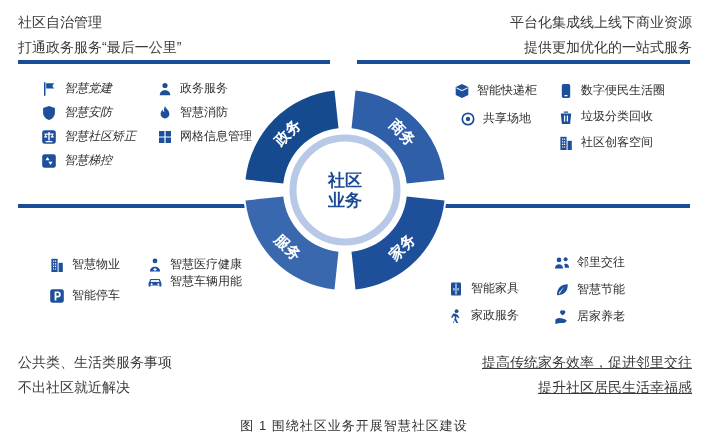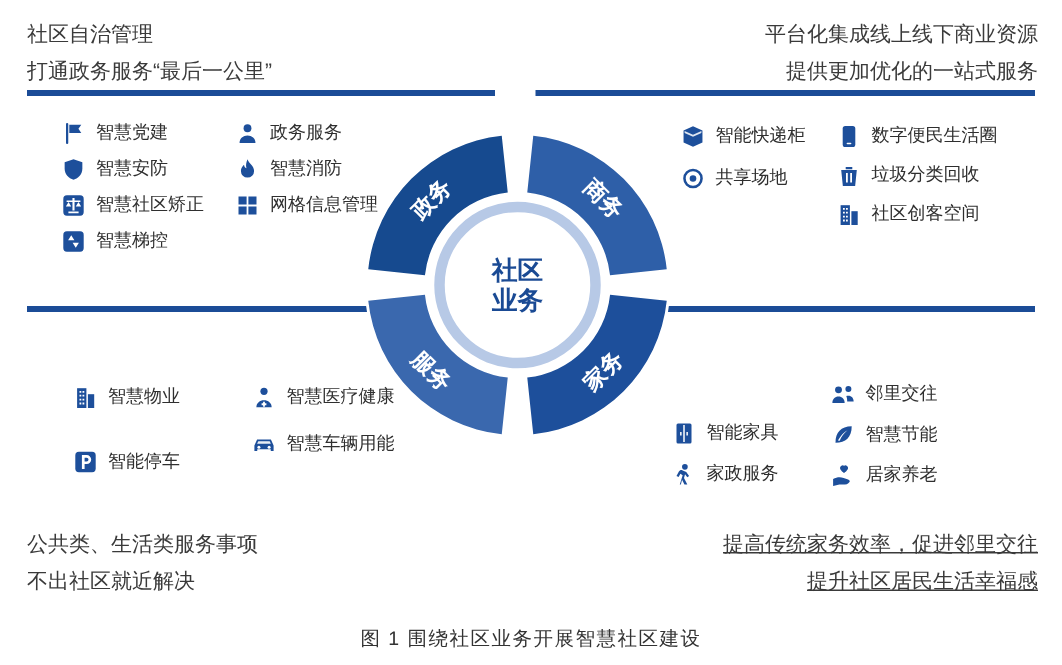--- a/index.html
+++ b/index.html
@@ -16,26 +16,26 @@
   .note.br { right:16px; top:350px; text-align:right;text-decoration:underline; }
 
   .panel { position:absolute; }
   .panel .bar { position:absolute; left:0; top:0; width:100%; height:4px; background:var(--accent,#1b4c97); }
   .panel.gov  { left:18px;  top:60px;  width:312px; height:122px; }
   .panel.biz  { left:357px; top:60px;  width:333px; height:122px; }
   .panel.svc  { left:18px;  top:204px; width:312px; height:146px; }
   .panel.home { left:357px; top:204px; width:333px; height:146px; }
 
   .col { position:absolute; display:flex; flex-direction:column; }
-  .gov  .c1 { left:22px;  top:20px; gap:7px; }
+  .gov  .c1 { left:22px;  top:20px; gap:7px;font-style:italic; }
   .gov  .c2 { left:138px; top:20px; gap:7px; }
-  .biz  .c1 { left:96px;  top:22px; gap:11px; }
+  .biz  .c1 { left:96px;  top:22px; gap:11px;align-items:center; }
   .biz  .c2 { left:200px; top:22px; gap:9px; }
-  .svc  .c1 { left:30px;  top:52px; gap:26px; }
-  .svc  .c2 { left:149px; top:52px; gap:14px; }
+  .svc  .c1 { left:30px;  top:52px; gap:14px; }
+  .svc  .c2 { left:128px; top:52px; }
   .home .c1 { left:90px;  top:76px; gap:10px; }
   .home .c2 { left:196px; top:50px; gap:10px; }
 
   .item { display:flex; align-items:center; gap:7px; height:17px; }
   .ic { width:17px; height:17px; flex:0 0 17px; display:inline-flex; align-items:center; justify-content:center; }
   .ic svg { display:block; }
   .lbl { font-size:12px; color:#2f2f2f; white-space:nowrap; }
 
   #ring { position:absolute; left:242px; top:87px; width:206px; height:206px; }
 

